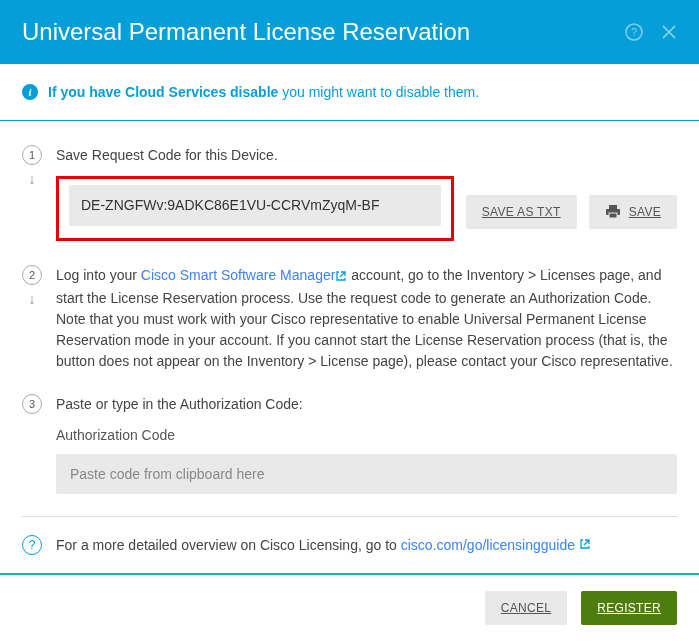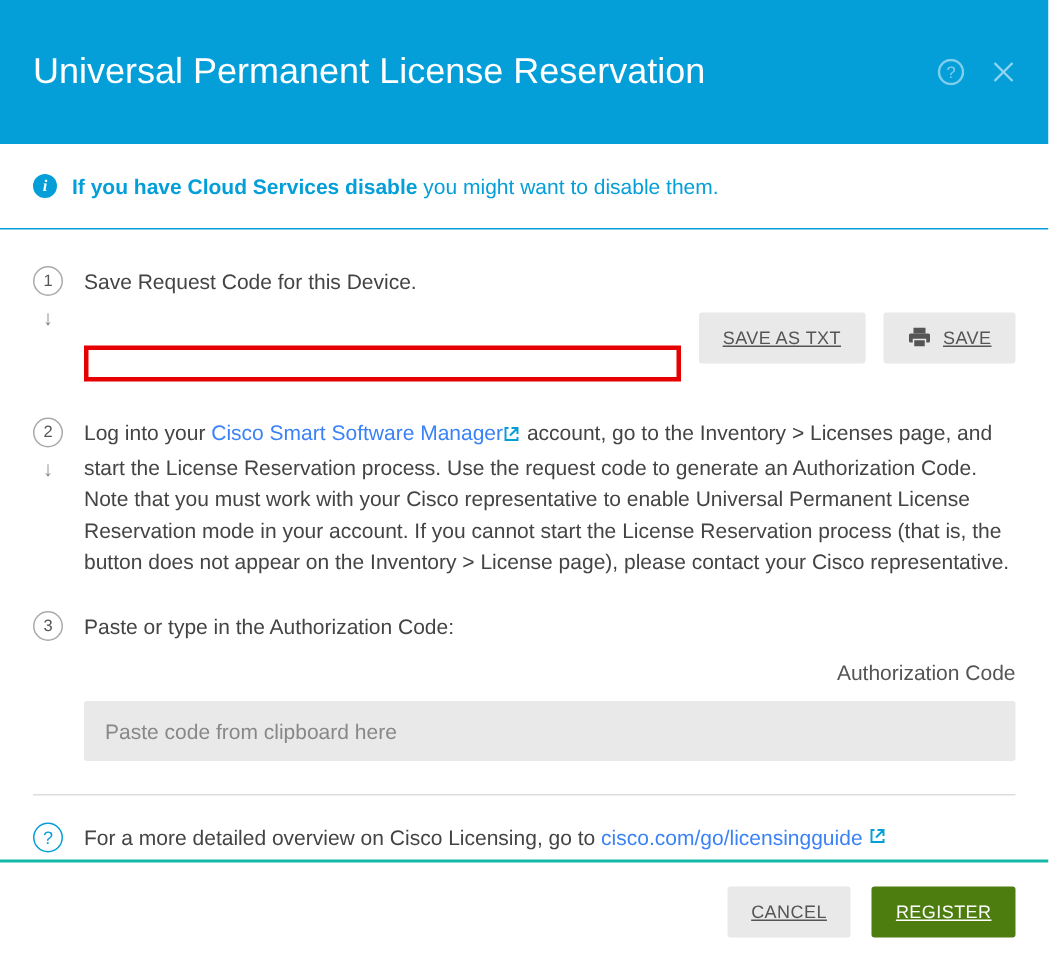--- a/index.html
+++ b/index.html
@@ -11,21 +11,21 @@
       overflow: hidden;
     }
     .modal {
       display: flex;
       flex-direction: column;
       height: 100%;
     }
     .header {
       background: #049fd9;
       color: #fff;
-      padding: 34px 22px;
+      padding: 18px 22px;
       display: flex;
       align-items: center;
       justify-content: space-between;
     }
     .header-title {
       font-size: 24px;
       font-weight: 300;
     }
     .header-icons {
       display: flex;
@@ -215,20 +215,21 @@
 
     <div class="step">
       <div class="step-marker">
         <div class="step-num">1</div>
         <div class="step-arrow">↓</div>
       </div>
       <div class="step-content">
         <div class="step-title">Save Request Code for this Device.</div>
         <div style="display:flex; gap:12px; align-items:flex-end;">
           <div class="highlight-box" style="flex:1;">
+            <div class="code-display">DE-ZNGFWv:9ADKC86E1VU-CCRVmZyqM-BF</div>
           </div>
           <button class="btn" style="margin-bottom:14px;">SAVE AS TXT</button>
           <button class="btn" style="margin-bottom:14px;">
             <svg class="print-icon" viewBox="0 0 16 14">
                 <rect x="4" y="0" width="8" height="4" fill="#555"></rect>
                 <rect x="1" y="4" width="14" height="6" rx="1" fill="#555"></rect>
                 <rect x="4" y="8" width="8" height="5" fill="#555" stroke="#e9e9e9" stroke-width="1"></rect>
               </svg>
             <span>SAVE</span>
           </button>
@@ -247,21 +248,21 @@
               </svg></span></a><span> account, go to the Inventory &gt; Licenses page, and start the License Reservation process. Use the request code to generate an Authorization Code. Note that you must work with your Cisco representative to enable Universal Permanent License Reservation mode in your account. If you cannot start the License Reservation process (that is, the button does not appear on the Inventory &gt; License page), please contact your Cisco representative.</span>
       </div>
     </div>
 
     <div class="step">
       <div class="step-marker">
         <div class="step-num">3</div>
       </div>
       <div class="step-content">
         <div class="step-title">Paste or type in the Authorization Code:</div>
-        <div class="field-label" style="margin-top:6px;text-align:right;">Authorization Code</div>
+        <div class="field-label" style="margin-top:6px;">Authorization Code</div>
         <input type="text" class="auth-input" placeholder="Paste code from clipboard here" style="">
       </div>
     </div>
 
     <div class="help-row">
       <div class="help-circle">?</div>
       <div class="help-text">
         <span>For a more detailed overview on Cisco Licensing, go to </span><a href="#" class="link"><span>cisco.com/go/licensingguide</span> <span class="ext-link-icon"><svg width="12" height="12" viewBox="0 0 12 12">
                 <path d="M4 2 H2 V10 H10 V8 M6 2 H10 V6 M10 2 L5 7" fill="none" stroke="#049fd9" stroke-width="1.3"></path>
               </svg></span></a>

